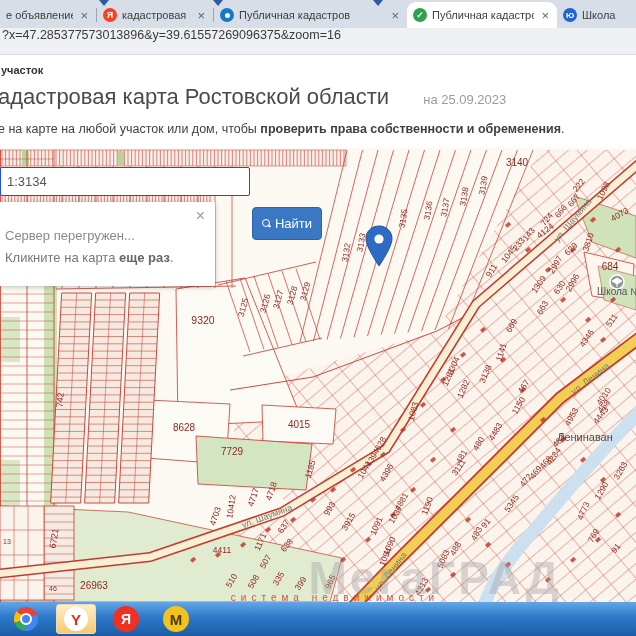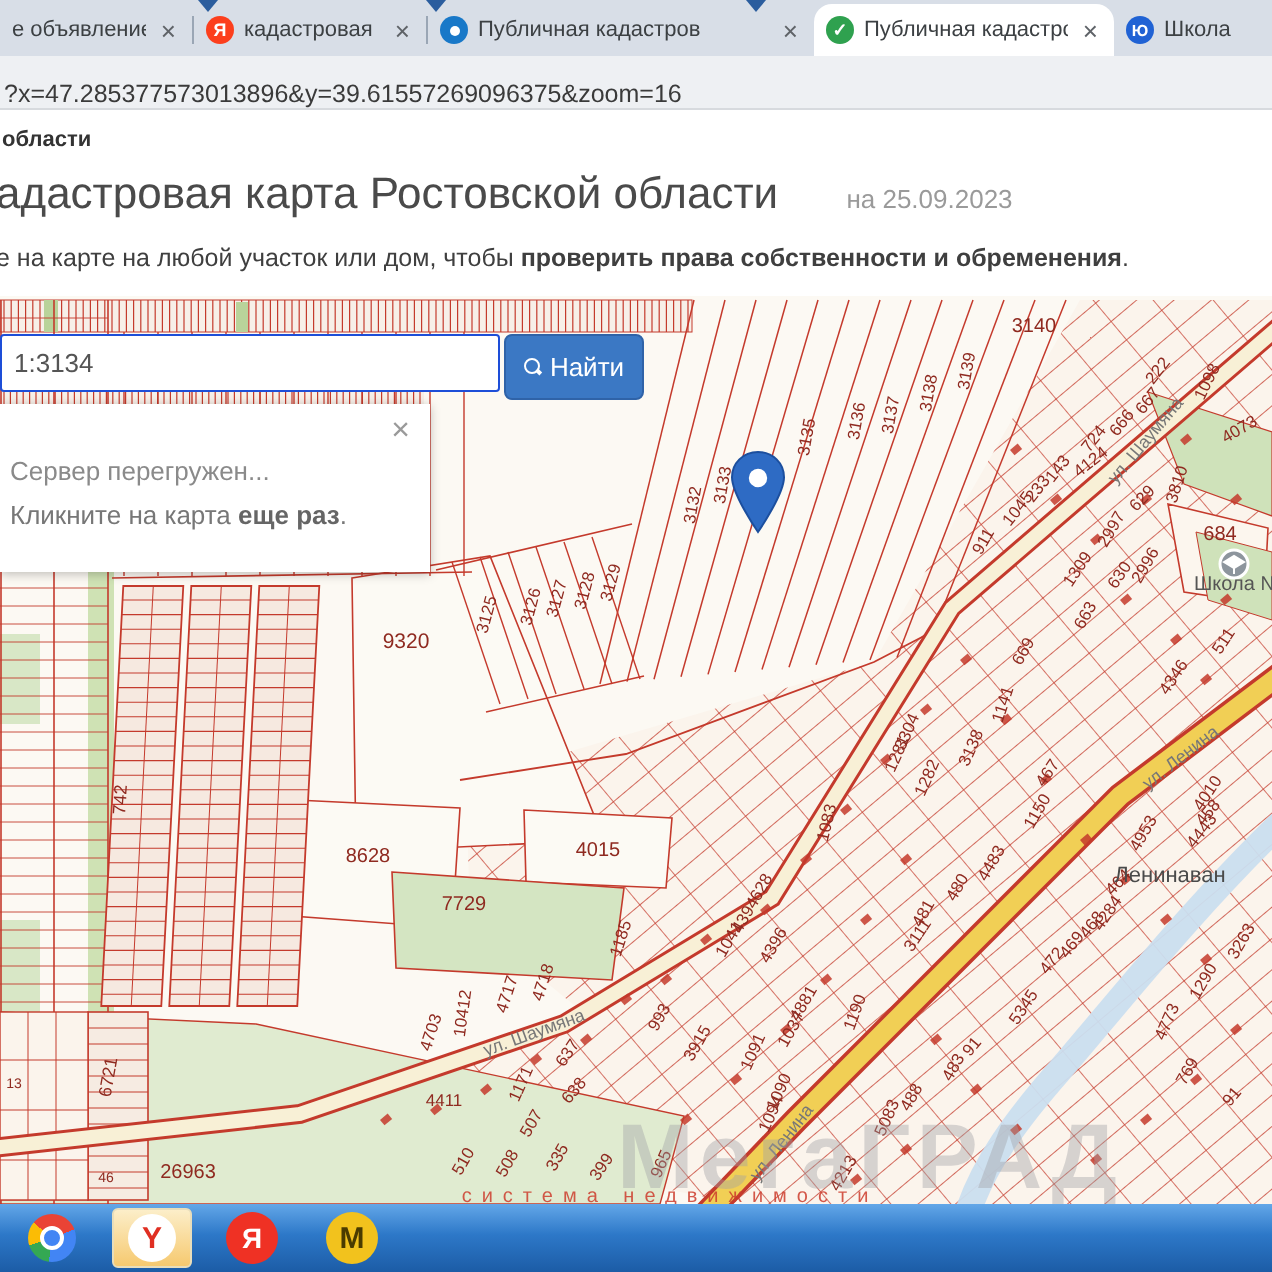--- a/index.html
+++ b/index.html
@@ -17,39 +17,39 @@
   .t-ico.yandex{background:#fc3f1d;}
   .t-ico.pkk{background:#1878c8;position:relative;}
   .t-ico.pkk:after{content:"";width:5px;height:5px;border-radius:50%;background:#fff;}
   .t-ico.check{background:#2fa14f;}
   .t-ico.yoo{background:#2062d4;font-size:8px;}
   .t-close{color:#5f6368;font-size:13px;line-height:13px;padding:0 2px;flex:0 0 auto;}
   .top-tri{position:absolute;top:0;width:0;height:0;border-left:5px solid transparent;border-right:5px solid transparent;border-top:6px solid #2b5d9e;}
 
   
   .urlbar{position:absolute;left:0;top:28px;width:636px;height:27px;background:#eef0f3;border-bottom:1px solid #d7dade;
-          display:flex;align-items:flex-end;font-size:12.5px;color:#3a3a3a;padding-left:2px;box-sizing:border-box;}
+          display:flex;align-items:flex-start;font-size:12.5px;color:#3a3a3a;padding-left:2px;box-sizing:border-box;}
 
   
   .content{position:absolute;left:0;top:56px;width:636px;height:92px;background:#fff;}
   .breadcrumb{position:absolute;left:1px;top:8px;font-size:11px;font-weight:bold;color:#333;}
   .page-title{position:absolute;left:-2px;top:28px;font-size:22px;font-weight:400;color:#4a4a4a;white-space:nowrap;}
   .page-title .t-date{font-size:13px;color:#9a9a9a;font-weight:400;margin-left:28px;}
   .subtitle{position:absolute;left:-2px;top:66px;font-size:12.5px;color:#3f3f3f;white-space:nowrap;}
 
   
   .maparea{position:absolute;left:0;top:148px;width:596px;height:454px;background:#fcf9f3;}
   .maparea svg{display:block;}
 
   .searchbox{position:absolute;left:0;top:19px;display:flex;}
   .searchbox input{width:250px;height:29px;border:1px solid #1d4ed8;border-radius:2px;font-size:13px;color:#555;
                    padding:0 6px;box-sizing:border-box;font-family:"Liberation Sans",sans-serif;background:#fff;}
   .find-btn{margin-left:2px;width:68px;height:31px;background:#3b78c4;border:1px solid #2f63a8;border-radius:4px;
             color:#fff;font-size:13px;display:flex;align-items:center;justify-content:center;gap:4px;cursor:pointer;
-            font-family:"Liberation Sans",sans-serif;}
+            font-family:"Liberation Sans",sans-serif;margin-top:40px;}
   .mag{position:relative;width:9px;height:9px;flex:0 0 9px;}
   .mag:before{content:"";position:absolute;left:0;top:0;width:6px;height:6px;border:1.5px solid #fff;border-radius:50%;}
   .mag:after{content:"";position:absolute;left:6px;top:6px;width:3px;height:1.5px;background:#fff;transform:rotate(45deg);}
 
   .popup{position:absolute;left:0;top:54px;width:215px;height:84px;background:#fff;box-shadow:0 1px 5px rgba(0,0,0,.25);}
   .popup .p-close{position:absolute;right:10px;top:6px;color:#9a9a9a;font-size:16px;line-height:16px;}
   .popup .p-line1{position:absolute;left:5px;top:26px;font-size:13px;color:#8a8a8a;}
   .popup .p-line2{position:absolute;left:5px;top:48px;font-size:13px;color:#777;}
   .popup .p-line2 b{color:#666;}
 
@@ -102,21 +102,21 @@
     </div>
   <div class="top-tri" style="left:99px"></div>
   <div class="top-tri" style="left:213px"></div>
   <div class="top-tri" style="left:373px"></div>
 
   <div class="urlbar">
     <span>?x=47.285377573013896&amp;y=39.61557269096375&amp;zoom=16</span>
   </div>
 
   <div class="content">
-    <div class="breadcrumb">области</div>
+    <div class="breadcrumb">участок</div>
     <div class="page-title">
       <span>адастровая карта Ростовской области</span>
       <span class="t-date">на 25.09.2023</span>
     </div>
     <div class="subtitle">
       <span>е на карте на любой участок или дом, чтобы </span><b>проверить права собственности и обременения</b><span>.</span>
     </div>
   </div>
 
   <div class="maparea">

